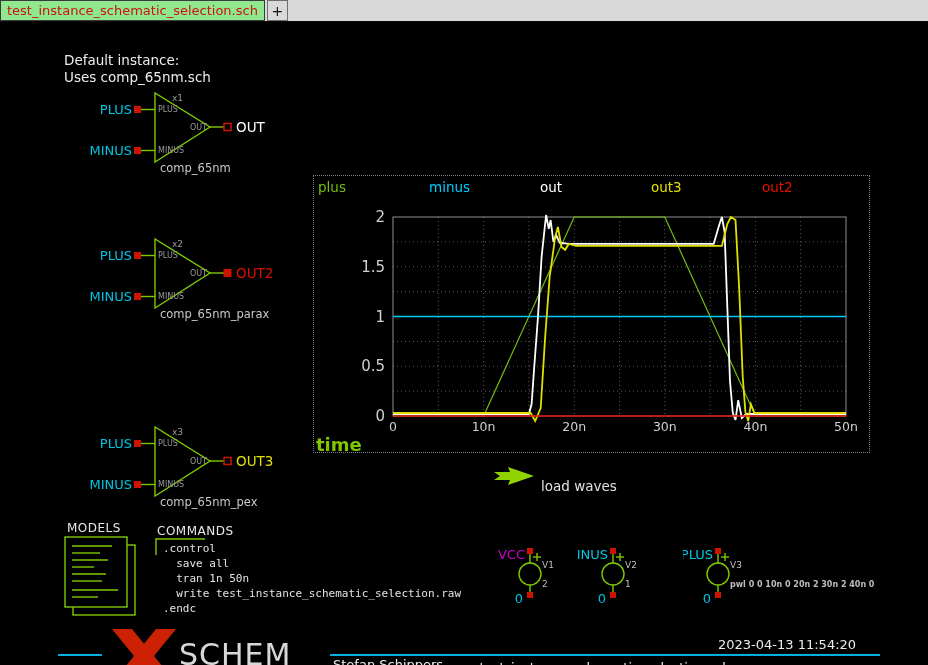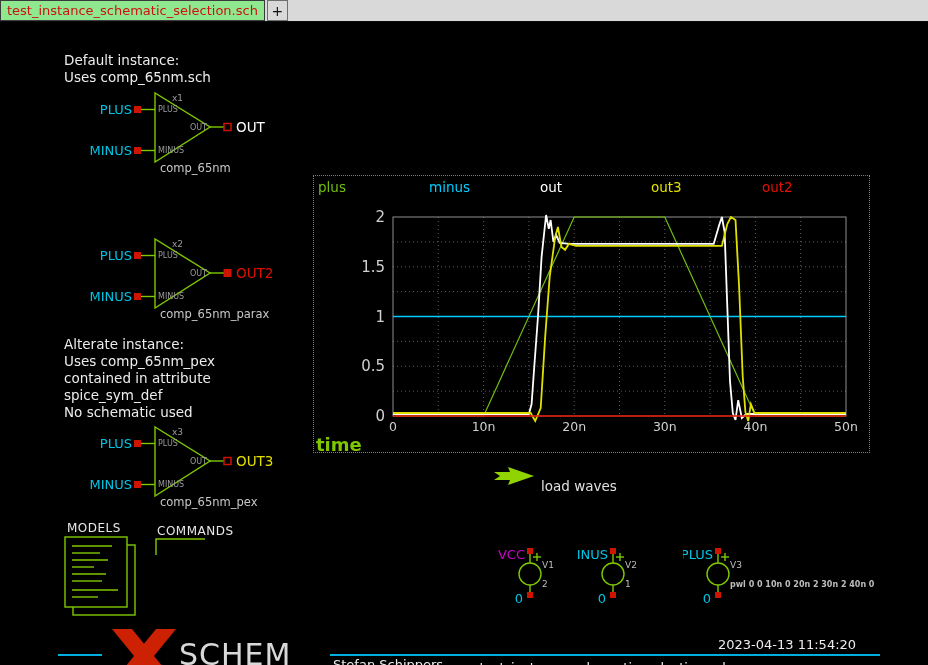--- a/index.html
+++ b/index.html
@@ -68,25 +68,20 @@
     <text x="72" y="28" text-anchor="end" font-size="13" fill="#00c4e4">PLUS</text>
     <text x="72" y="69" text-anchor="end" font-size="13" fill="#00c4e4">MINUS</text>
     <text x="98" y="26" font-size="8" fill="#9a9a9a">PLUS</text>
     <text x="98" y="67" font-size="8" fill="#9a9a9a">MINUS</text>
     <text x="147" y="44" text-anchor="end" font-size="8" fill="#9a9a9a">OUT</text>
     <text x="112" y="15" font-size="9" fill="#9a9a9a">x2</text>
     <text x="176" y="46" font-size="13.5" fill="#e01000">OUT2</text>
     <text x="100" y="86" font-size="11.5" fill="#c8c8c8">comp_65nm_parax</text>
   </svg>
 
-  <div class="abs desc" style="left:64px;top:314px;">Alterate instance:
-Uses comp_65nm_pex
-contained in attribute
-spice_sym_def
-No schematic used</div>
   <svg class="abs" style="left:60px;top:398px;" width="262" height="96">
     <polygon points="95,7 95,76 150,41" fill="none" stroke="#7fc800" stroke-width="1.4"></polygon>
     <line x1="81" y1="23.5" x2="95" y2="23.5" stroke="#7fc800" stroke-width="1.4"></line>
     <line x1="81" y1="64.5" x2="95" y2="64.5" stroke="#7fc800" stroke-width="1.4"></line>
     <line x1="150" y1="41" x2="164" y2="41" stroke="#7fc800" stroke-width="1.4"></line>
     <rect x="74" y="20" width="7" height="7" fill="#cc1400"></rect>
     <rect x="74" y="61" width="7" height="7" fill="#cc1400"></rect>
     <rect x="164" y="37.5" width="7" height="7" fill="#000" stroke="#cc1400" stroke-width="1.5"></rect>
     <text x="72" y="28" text-anchor="end" font-size="13" fill="#00c4e4">PLUS</text>
     <text x="72" y="69" text-anchor="end" font-size="13" fill="#00c4e4">MINUS</text>
@@ -162,20 +157,25 @@
       <line x1="12" y1="49" x2="42" y2="49"></line>
       <line x1="12" y1="58" x2="58" y2="58"></line>
       <line x1="12" y1="65" x2="38" y2="65"></line>
     </g>
   </svg>
 
   <div class="abs small-label" style="left:157px;top:502px;">COMMANDS</div>
   <svg class="abs" style="left:153px;top:514px;" width="60" height="22">
     <path d="M52,3 L3,3 L3,19" fill="none" stroke="#7fc800" stroke-width="1.4"></path>
   </svg>
+  <pre class="abs" id="commands-text">.control
+  save all
+  tran 1n 50n
+  write test_instance_schematic_selection.raw
+.endc</pre>
 
   <svg class="abs" style="left:495px;top:524px;" width="220" height="60">
     <rect x="32" y="2" width="6" height="6" fill="#cc1400"></rect>
     <line x1="35" y1="8" x2="35" y2="17" stroke="#7fc800" stroke-width="1.4"></line>
     <line x1="38" y1="11" x2="46" y2="11" stroke="#7fc800" stroke-width="1.4"></line>
     <line x1="42" y1="7" x2="42" y2="15" stroke="#7fc800" stroke-width="1.4"></line>
     <circle cx="35" cy="28" r="11" fill="none" stroke="#7fc800" stroke-width="1.4"></circle>
     <line x1="35" y1="39" x2="35" y2="46" stroke="#7fc800" stroke-width="1.4"></line>
     <rect x="32" y="46" width="6" height="6" fill="#cc1400"></rect>
     <text x="30" y="13" text-anchor="end" font-size="13" fill="#cc00cc">VCC</text>

